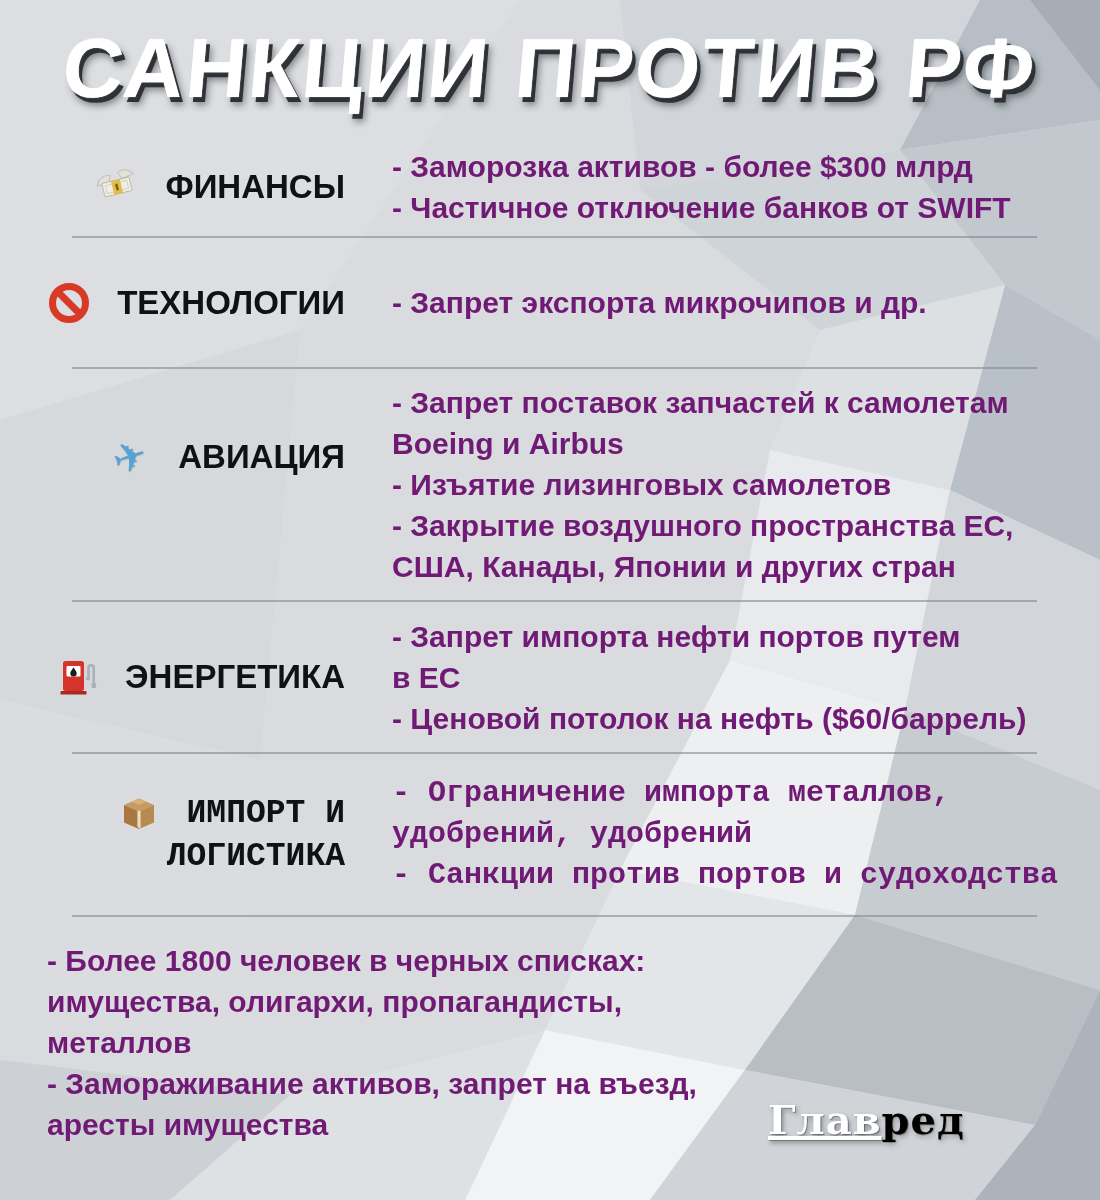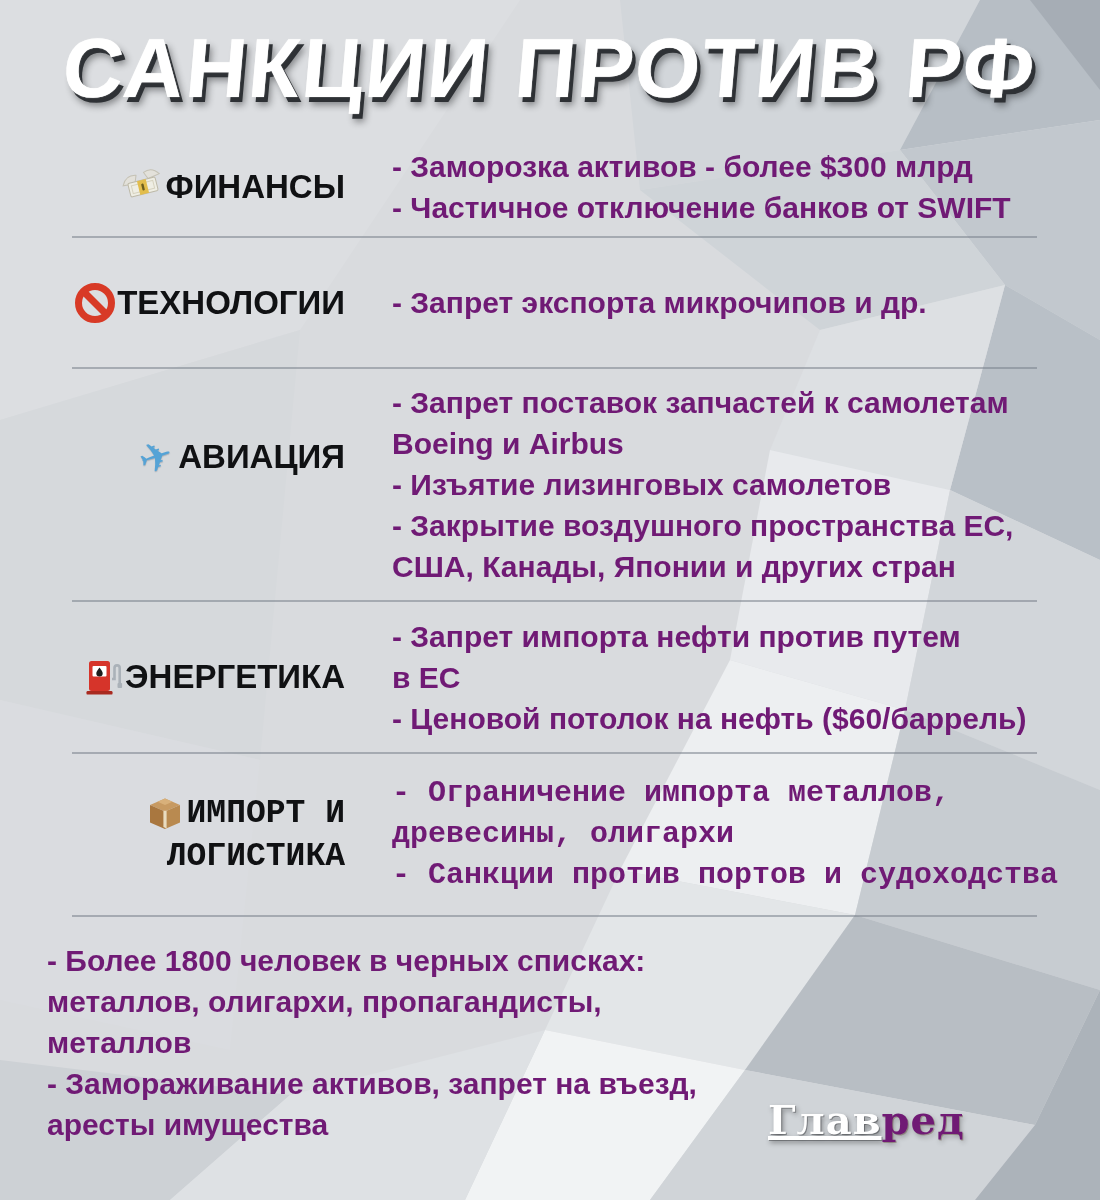--- a/index.html
+++ b/index.html
@@ -15,38 +15,38 @@
   .row{position:absolute;left:0;width:1100px;display:flex;align-items:center;}
   .row-1{top:138px;height:98px;}
   .row-2{top:238px;height:129px;align-items:center;}
   .row-3{top:369px;height:231px;}
   .row-4{top:602px;height:150px;}
   .row-5{top:754px;height:161px;font-family:Liberation Mono, monospace;}
   .row-6{top:917px;height:250px;}
 
   .cell-label{flex:0 0 345px;width:345px;display:flex;flex-direction:column;align-items:flex-end;}
   .row-3 .cell-label{transform:translateY(-28px);}
-  .label-line{display:flex;align-items:center;gap:0;white-space:nowrap;
+  .label-line{display:flex;align-items:center;gap:26px;white-space:nowrap;
     font-size:33px;font-weight:bold;line-height:42px;color:#101113;text-align:right;}
   .cell-label .icon-wrap{width:44px;height:44px;display:inline-flex;align-items:center;justify-content:center;flex:0 0 44px;}
   .cell-label.icon-above .icon-wrap{margin-bottom:2px;margin-right:6px;}
   .icon-wrap svg{width:100%;height:100%;display:block;}
   .plane-glyph{font-family:"DejaVu Sans",sans-serif;font-size:40px;line-height:1;color:#55a3d6;
     display:inline-block;transform:rotate(-18deg);text-shadow:0 1px 1px rgba(40,60,80,0.25);}
 
   .cell-bullets{margin-left:47px;flex:1;}
   .bullet-line{font-size:30px;font-weight:bold;line-height:41px;white-space:nowrap;color:#701a75;}
 
   .divider{position:absolute;left:72px;width:965px;height:2px;background:rgba(122,130,140,0.55);}
   .divider-1{top:236px;}.divider-2{top:367px;}.divider-3{top:600px;}.divider-4{top:752px;}.divider-5{top:915px;}
 
   .logo{position:absolute;left:768px;top:1100px;font-family:"DejaVu Serif",serif;font-weight:bold;
     font-size:40px;letter-spacing:1px;line-height:1;white-space:nowrap;}
   .logo-white{color:#ffffff;text-shadow:1px 1px 0 rgba(50,54,58,0.45), 2px 3px 5px rgba(0,0,0,0.35);text-decoration:underline;}
-  .logo-orange{color:#701a75;text-shadow:1px 1px 0 rgba(70,40,10,0.3), 2px 3px 5px rgba(0,0,0,0.25);}
+  .logo-orange{color:#000000;text-shadow:1px 1px 0 rgba(70,40,10,0.3), 2px 3px 5px rgba(0,0,0,0.25);}
 </style>
 </head>
 <body>
 
 <div class="page">
 
   <svg class="bg" viewBox="0 0 1100 1200" preserveAspectRatio="none" aria-hidden="true">
     <rect width="1100" height="1200" fill="#d9dbde"></rect>
     <polygon points="0,0 520,0 300,330 0,420" fill="#dcdee1"></polygon>
     <polygon points="0,420 300,330 260,760 0,700" fill="#d6d9dc"></polygon>
@@ -142,21 +142,21 @@
                 <path d="M18.5 12.5 c-2.2 3 -3.2 4.2 -3.2 5.8 a3.2 3.2 0 0 0 6.4 0 c0 -1.6 -1 -2.8 -3.2 -5.8 Z" fill="#1d1d1d"></path>
                 <path d="M31 24 h2.5 v-11 a2.6 2.6 0 0 1 5.2 0 v16" fill="none" stroke="#aab1b8" stroke-width="2.6"></path>
                 <rect x="36.5" y="28" width="4.6" height="5" rx="1" fill="#aab1b8"></rect>
                 <rect x="5.5" y="36" width="26" height="3.6" rx="1.2" fill="#a92a20"></rect>
               </svg>
             </span>
             <span>ЭНЕРГЕТИКА</span>
           </div>
         </div>
         <div class="cell-bullets">
-          <div class="bullet-line">- Запрет импорта нефти против путем</div>
+          <div class="bullet-line">- Запрет импорта нефти портов путем</div>
           <div class="bullet-line">в ЕС</div>
           <div class="bullet-line">- Ценовой потолок на нефть ($60/баррель)</div>
         </div>
       </div>
       <div class="row row-5">
         <div class="cell-label">
           <div class="label-line">
             <span class="icon-wrap">
               <svg viewBox="0 0 44 44">
                 <path d="M7 13 L22 6.5 L37 13 L22 19.5 Z" fill="#c79a62"></path>
@@ -167,28 +167,28 @@
               </svg>
             </span>
             <span>ИМПОРТ И</span>
           </div>
           <div class="label-line">
             <span>ЛОГИСТИКА</span>
           </div>
         </div>
         <div class="cell-bullets">
           <div class="bullet-line">- Ограничение импорта металлов,</div>
-          <div class="bullet-line">древесины, олигархи</div>
+          <div class="bullet-line">удобрений, удобрений</div>
           <div class="bullet-line">- Санкции против портов и судоходства</div>
         </div>
       </div>
       <div class="row row-6">
         <div class="cell-bullets">
           <div class="bullet-line">- Более 1800 человек в черных списках:</div>
-          <div class="bullet-line">металлов, олигархи, пропагандисты,</div>
+          <div class="bullet-line">имущества, олигархи, пропагандисты,</div>
           <div class="bullet-line">металлов</div>
           <div class="bullet-line">- Замораживание активов, запрет на въезд,</div>
           <div class="bullet-line">аресты имущества</div>
         </div>
       </div>
     </div>
 
   <div class="divider divider-1"></div>
   <div class="divider divider-2"></div>
   <div class="divider divider-3"></div>

